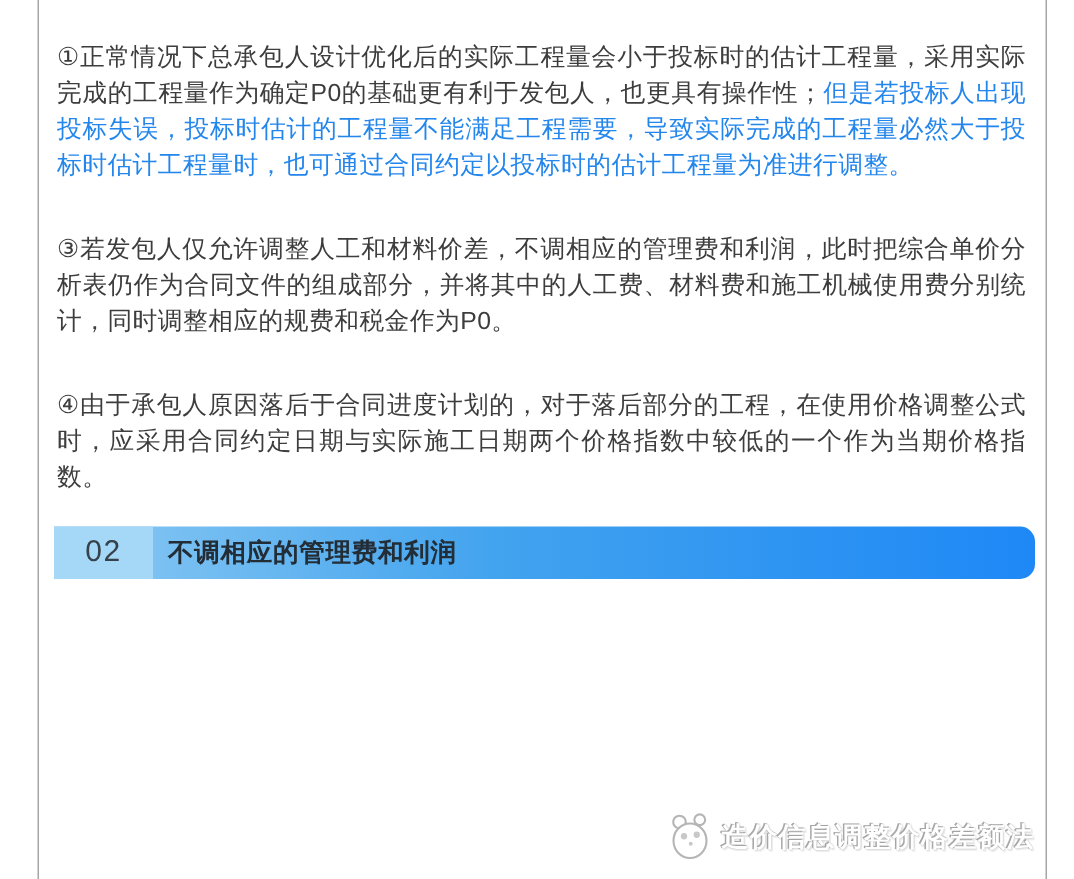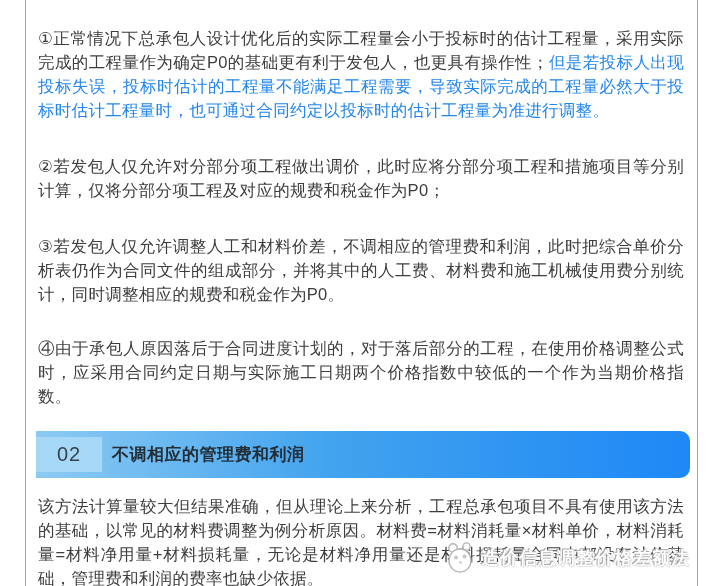--- a/index.html
+++ b/index.html
@@ -35,32 +35,32 @@
   }
 
   p.para {
     margin: 0 0 32px 0;
     font-size: 16.5px;
     line-height: 24px;
     letter-spacing: 0.3px;
     text-align: justify;
     color: #3d3d3d;
   }
-  #paras-top p.para:last-child { margin-bottom: 21px; font-family: Liberation Mono, monospace; }
+  #paras-top p.para:last-child { margin-bottom: 21px; }
   #paras-bottom p.para { margin-bottom: 0; }
 
   .seg-dark { color: #3d3d3d; }
   .seg-blue { color: #2386ec; }
 
   .section-bar {
     display: flex;
     align-items: center;
     margin-left: -2px;
     width: 654px;
-    height: 47px;
+    height: 35px;
     border-radius: 0 10px 10px 0;
     background: linear-gradient(90deg, #8ccaf3 0%, #42a3ee 45%, #1e88f6 100%);
     margin-bottom: 16px;
   }
   .sec-num {
     display: flex;
     align-items: center;
     justify-content: center;
     width: 66px;
     height: 35px;
@@ -97,33 +97,29 @@
 </head>
 <body>
 
 <div class="page">
   <div class="edge edge-left"></div>
   <div class="edge edge-right"></div>
 
   <div class="content">
     <div id="paras-top">
         <p class="para"><span class="seg-dark">①正常情况下总承包人设计优化后的实际工程量会小于投标时的估计工程量，采用实际完成的工程量作为确定P0的基础更有利于发包人，也更具有操作性；</span><span class="seg-blue">但是若投标人出现投标失误，投标时估计的工程量不能满足工程需要，导致实际完成的工程量必然大于投标时估计工程量时，也可通过合同约定以投标时的估计工程量为准进行调整。</span></p>
-        <p class="para"><span class="seg-dark">②若发包人仅允许对分部分项工程做出调价，此时应将分部分项工程和措施项目等分别计算，仅将分部分项工程及对应的规费和税金作为P0；</span></p>
         <p class="para"><span class="seg-dark">③若发包人仅允许调整人工和材料价差，不调相应的管理费和利润，此时把综合单价分析表仍作为合同文件的组成部分，并将其中的人工费、材料费和施工机械使用费分别统计，同时调整相应的规费和税金作为P0。</span></p>
         <p class="para"><span class="seg-dark">④由于承包人原因落后于合同进度计划的，对于落后部分的工程，在使用价格调整公式时，应采用合同约定日期与实际施工日期两个价格指数中较低的一个作为当期价格指数。</span></p>
       </div>
 
     <div class="section-bar">
       <span class="sec-num">02</span>
       <span class="sec-title">不调相应的管理费和利润</span>
     </div>
 
-    <div id="paras-bottom">
-        <p class="para"><span class="seg-dark">该方法计算量较大但结果准确，但从理论上来分析，工程总承包项目不具有使用该方法的基础，以常见的材料费调整为例分析原因。材料费=材料消耗量×材料单价，材料消耗量=材料净用量+材料损耗量，无论是材料净用量还是材料损耗量合同中都没有计价基础，管理费和利润的费率也缺少依据。</span></p>
-      </div>
   </div>
 
   <div class="footer-brand">
     <span class="brand-icon">
       <svg width="30" height="34" viewBox="0 0 30 34" aria-hidden="true">
         <g fill="#ffffff" stroke="#b5b5b5" stroke-width="1.4">
           <circle cx="8" cy="7" r="4.2"></circle>
           <circle cx="21.5" cy="5.5" r="3.6"></circle>
           <ellipse cx="15" cy="19.5" rx="11" ry="11.5"></ellipse>
         </g>

